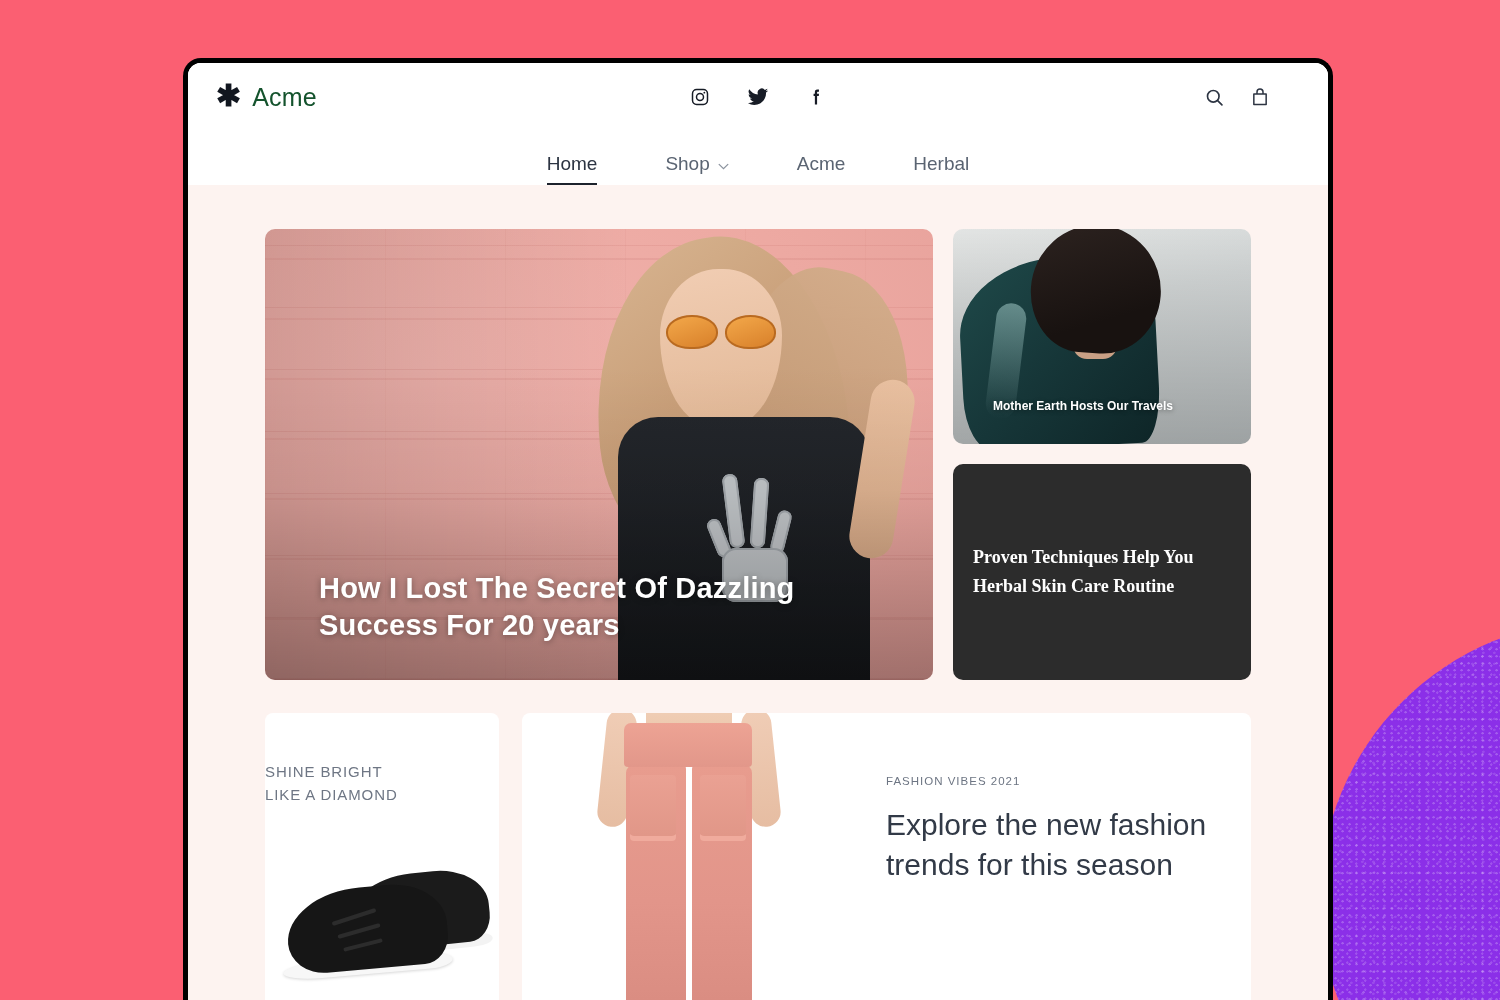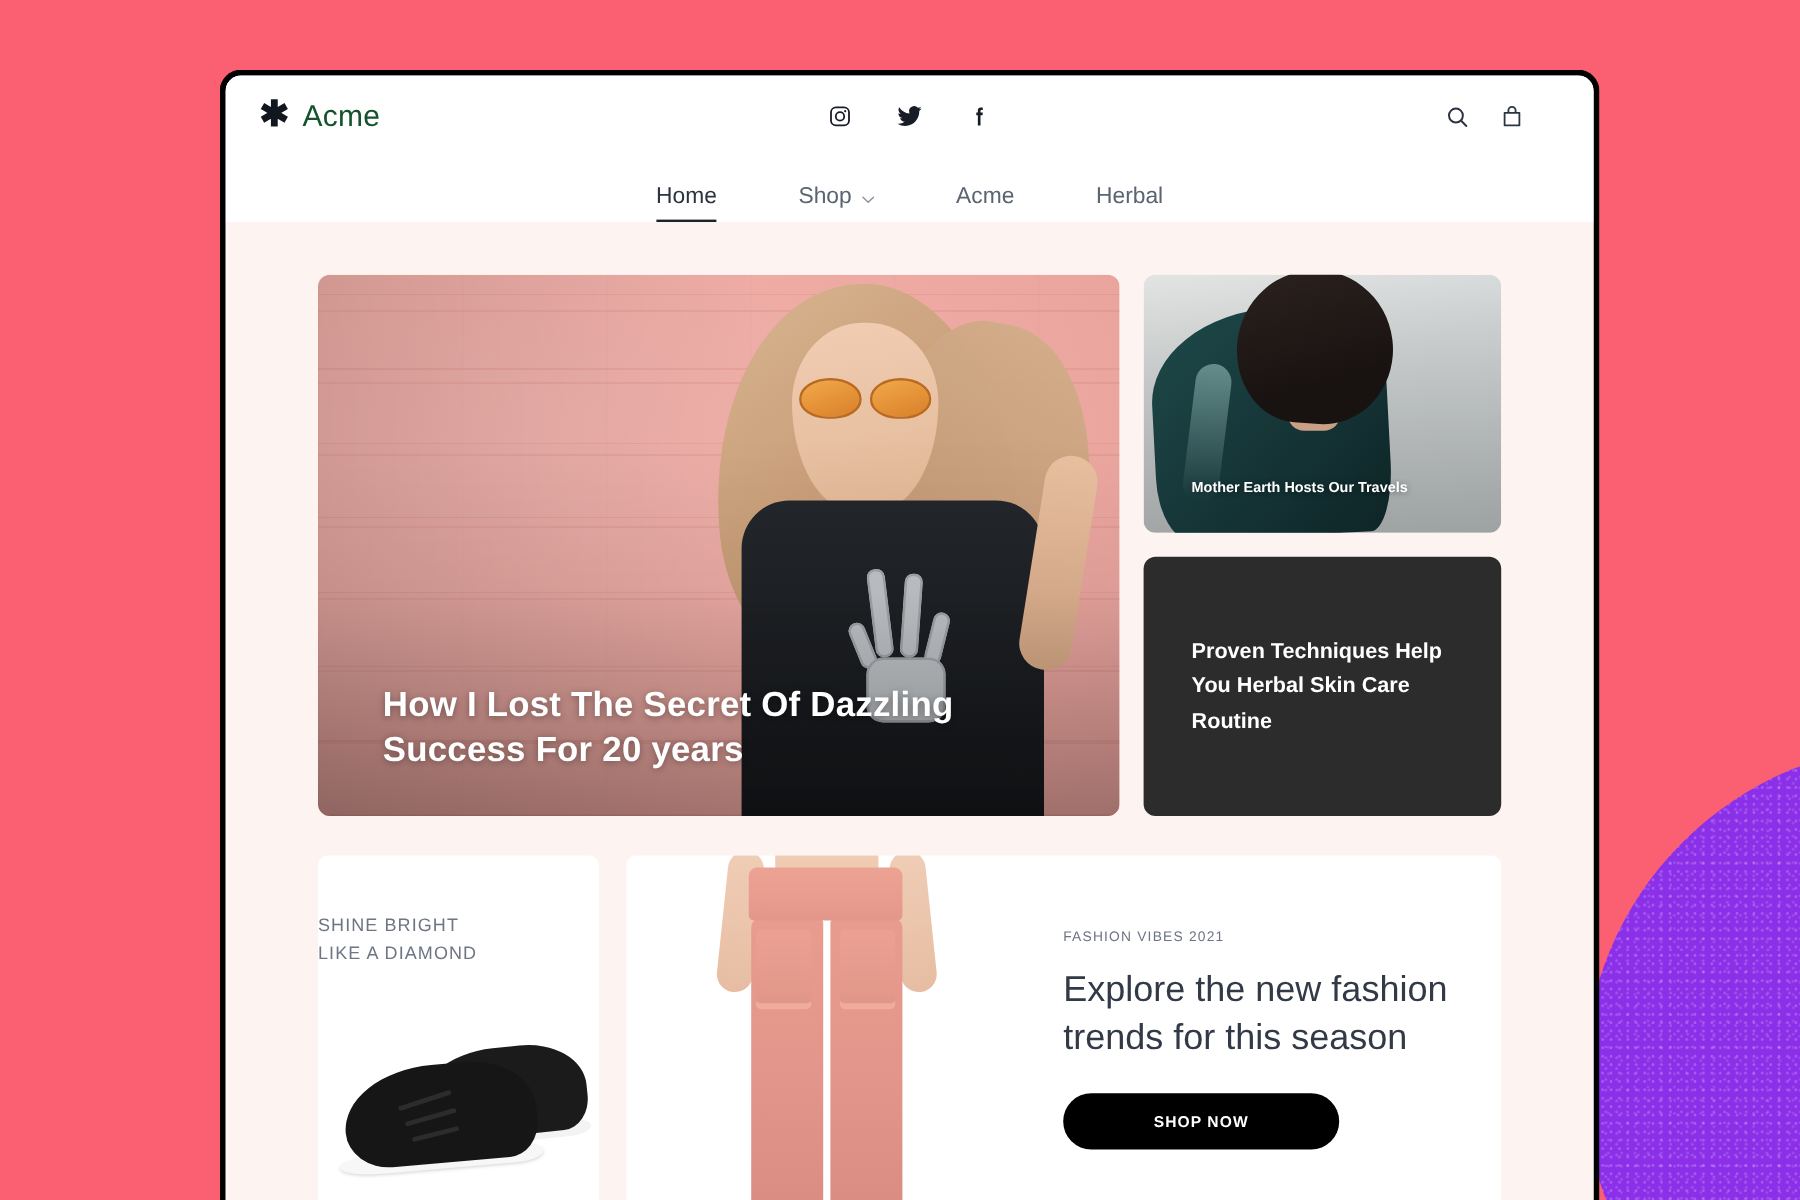--- a/index.html
+++ b/index.html
@@ -350,21 +350,22 @@
     color: #ffffff;
     font-size: 12px;
     line-height: 1.6;
     text-shadow: 0 1px 5px rgba(0,0,0,0.4);
   }
   .side-card-dark {
     flex: 1;
     background: #2c2c2c;
     display: flex;
     align-items: center;
-    padding: 0 40px;
+    padding: 0 20px;
+    font-family: Liberation Serif, serif;
   }
   .dark-card-title {
     color: #ffffff;
     font-size: 18px;
     line-height: 1.62;
   }
 
   
   .bottom-row {
     display: flex;
@@ -669,19 +670,18 @@
               <div class="leg leg-l"></div>
               <div class="leg leg-r"></div>
               <div class="waist"></div>
               <div class="pocket pocket-l"></div>
               <div class="pocket pocket-r"></div>
             </div>
           </div>
           <div class="promo-text">
             <div class="promo-eyebrow">FASHION VIBES 2021</div>
             <h2 class="promo-title">Explore the new fashion trends for this season</h2>
-            <button class="shop-now-btn">SHOP NOW</button>
           </div>
         </article>
       </section>
     </main>
   </div>
 </div>
 
 </body></html>

